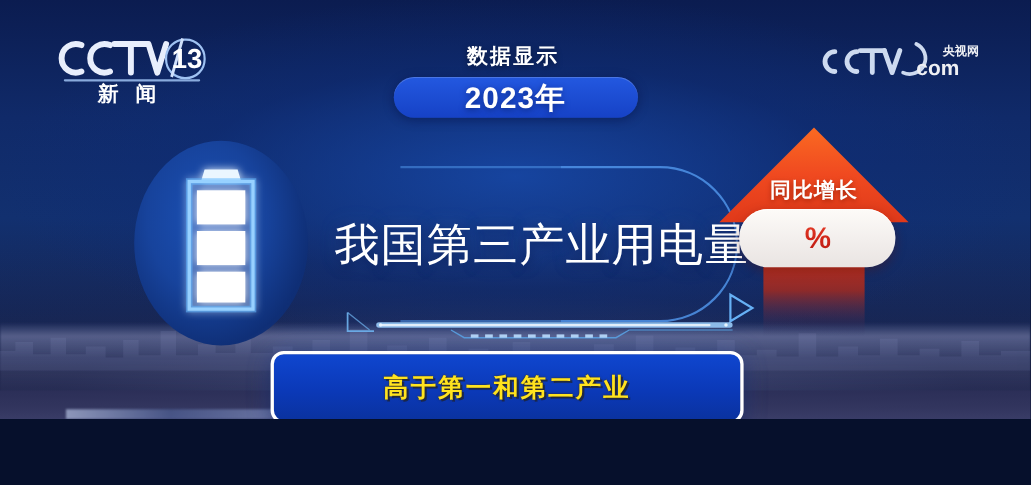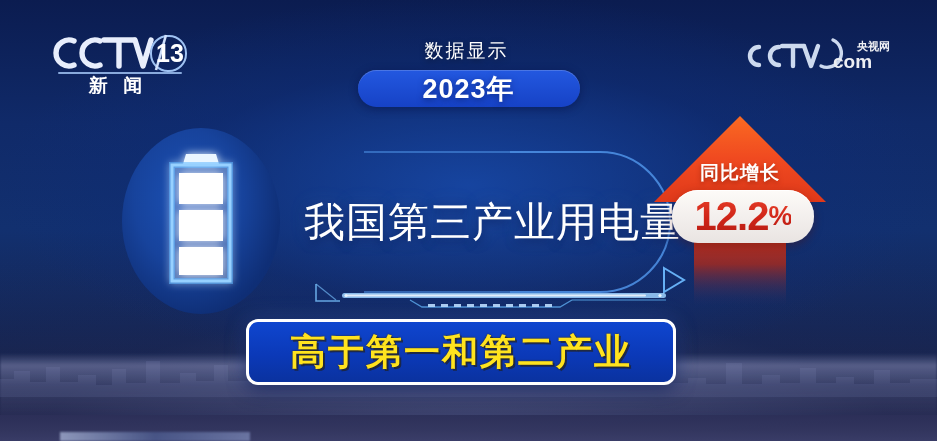--- a/index.html
+++ b/index.html
@@ -1,19 +1,19 @@
 <!DOCTYPE html>
 <html><head>
 <meta charset="utf-8">
 <style>
   html,body{margin:0;padding:0;background:#06102c;}
   body{font-family:"Liberation Sans","DejaVu Sans",sans-serif;}
 
   .stage{
-    position:relative;width:937px;height:441px;overflow:hidden;
+    position:relative;width:937px;height:381px;overflow:hidden;
     background:
       radial-gradient(ellipse 70% 60% at 50% 42%, rgba(23,72,168,.85) 0%, rgba(14,45,120,.45) 45%, rgba(8,24,70,0) 72%),
       radial-gradient(ellipse 120% 80% at 50% 100%, rgba(120,130,190,.30) 0%, rgba(40,50,110,.10) 38%, rgba(8,18,54,0) 70%),
       linear-gradient(180deg,#0b1c50 0%,#102a69 28%,#12306f 52%,#152655 74%,#1b2246 88%,#2a2c52 100%);
   }
 
   
   .skyline{position:absolute;left:0;right:0;bottom:44px;height:48px;opacity:.55;}
   .skyline svg{display:block;width:100%;height:100%;}
   .horizon{
@@ -36,21 +36,21 @@
   .cctv13{position:absolute;left:48px;top:28px;width:140px;height:66px;}
   .cctv13 svg{display:block;}
 
   
   .watermark{position:absolute;right:44px;top:36px;width:152px;height:42px;opacity:.93;}
   .watermark svg{display:block;}
 
   
   .kicker{
     position:absolute;left:0;right:4px;top:38px;text-align:center;
-    color:#ffffff;font-size:19px;font-weight:normal;letter-spacing:2px;
+    color:#ffffff;font-size:19px;font-weight:bold;letter-spacing:2px;
     text-shadow:0 2px 6px rgba(0,0,0,.45);
   }
   .yearpill{
     position:absolute;left:50%;transform:translateX(-50%);top:70px;
     min-width:222px;height:37px;border-radius:19px;
     background:linear-gradient(180deg,#2358e0 0%,#1642c6 100%);
     box-shadow:0 2px 10px rgba(0,10,60,.45), inset 0 1px 0 rgba(255,255,255,.18);
     display:flex;align-items:center;justify-content:center;
   }
   .yearpill span{
@@ -111,21 +111,21 @@
 
   
   .banner{
     position:absolute;left:246px;top:319px;width:430px;height:66px;
     border:3px solid #ffffff;border-radius:12px;
     background:linear-gradient(180deg,#0f46cf 0%,#0b39b8 55%,#0a329f 100%);
     box-shadow:0 6px 18px rgba(0,10,60,.5), 0 0 22px rgba(90,150,255,.25);
     display:flex;align-items:center;justify-content:center;box-sizing:border-box;
   }
   .banner span{
-    color:#ffe31f;font-size:36px;font-weight:bold;letter-spacing:2px;
+    color:#ffe31f;font-size:23px;font-weight:bold;letter-spacing:2px;
     text-shadow:0 0 2px #3a2a00, 2px 2px 0 rgba(40,30,0,.55);
     white-space:nowrap;
   }
 </style>
 </head>
 <body>
 
 <div class="stage">
 
   <div class="skyline">
@@ -242,21 +242,20 @@
           <stop offset="55%" stop-color="#d93218"></stop>
           <stop offset="78%" stop-color="#a32a20" stop-opacity="0.85"></stop>
           <stop offset="100%" stop-color="#2a2f66" stop-opacity="0"></stop>
         </linearGradient>
       </defs>
       <path d="M100,6 L186,92 L146,92 L146,196 L54,196 L54,92 L14,92 Z" fill="url(#ag)"></path>
     </svg>
   </div>
   <div class="arrow-kicker">同比增长</div>
   <div class="pct-pill">
-    <span>12.2</span>
       <span class="sfx">%</span>
   </div>
 
   <div class="banner">
     <span>高于第一和第二产业</span>
   </div>
 
 </div>
 
 </body></html>

